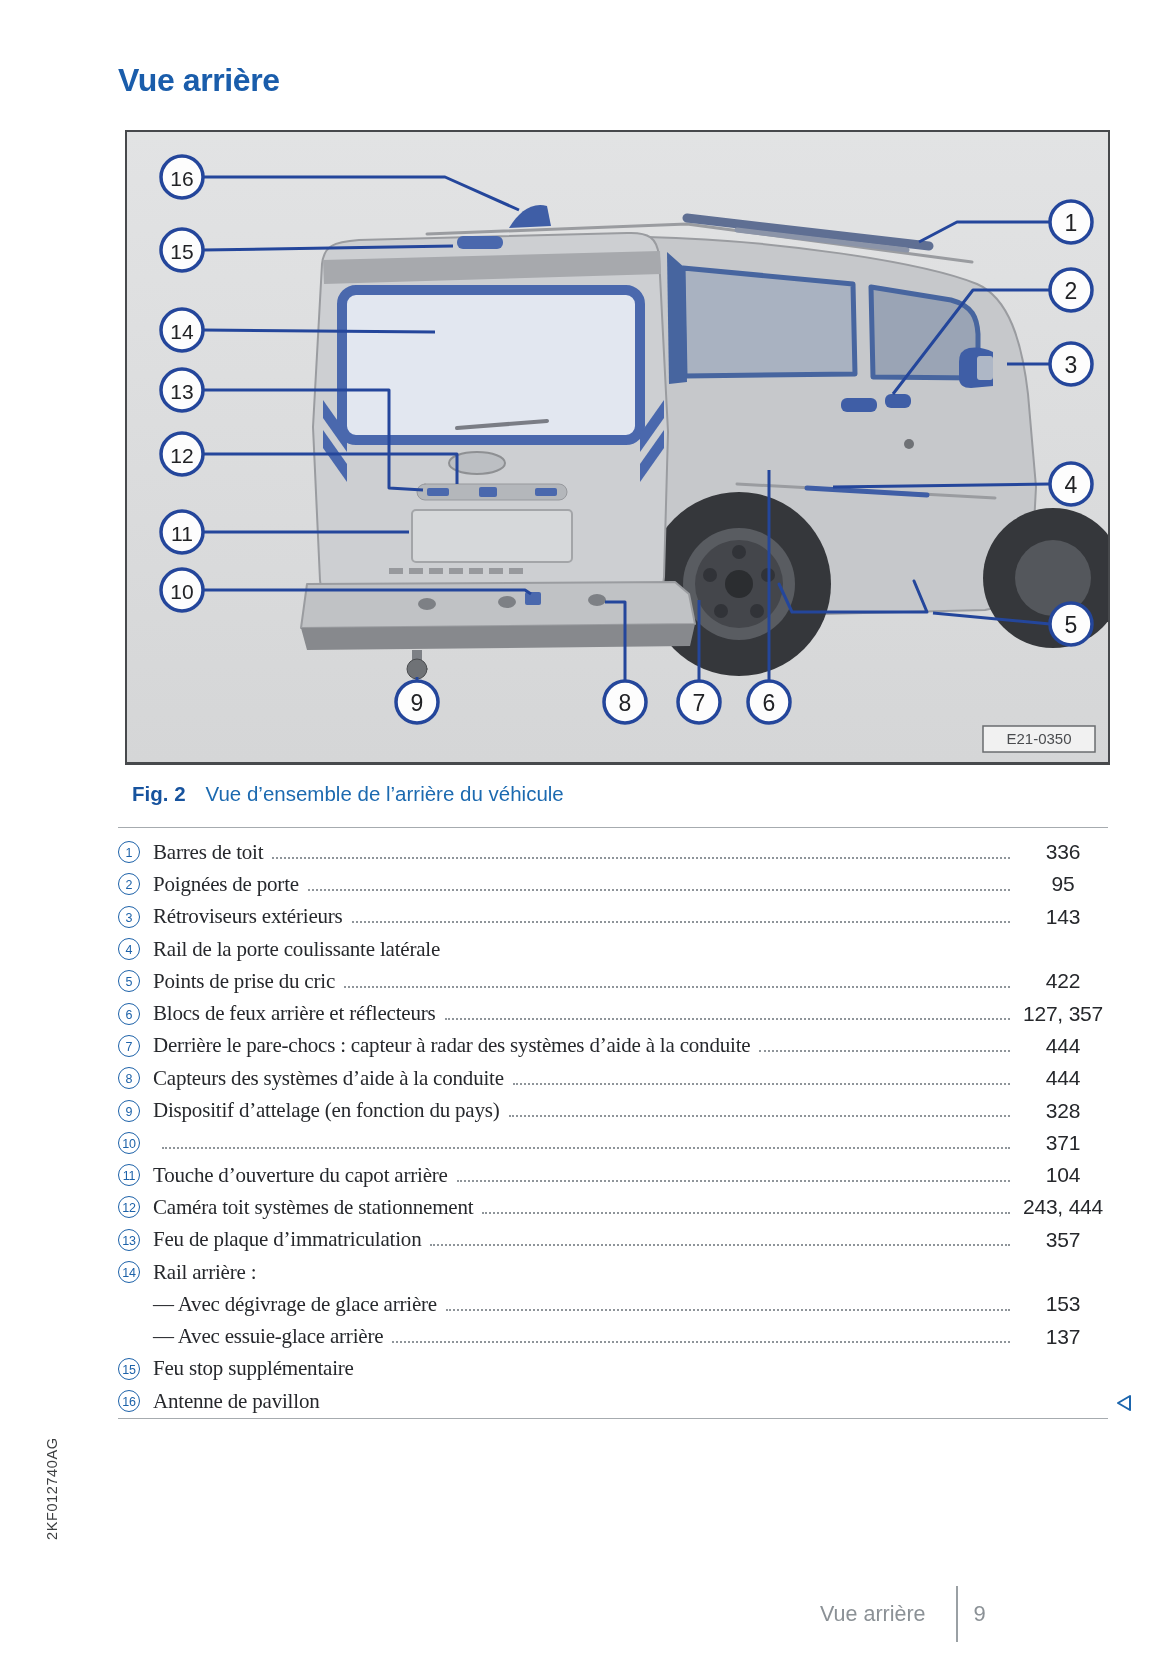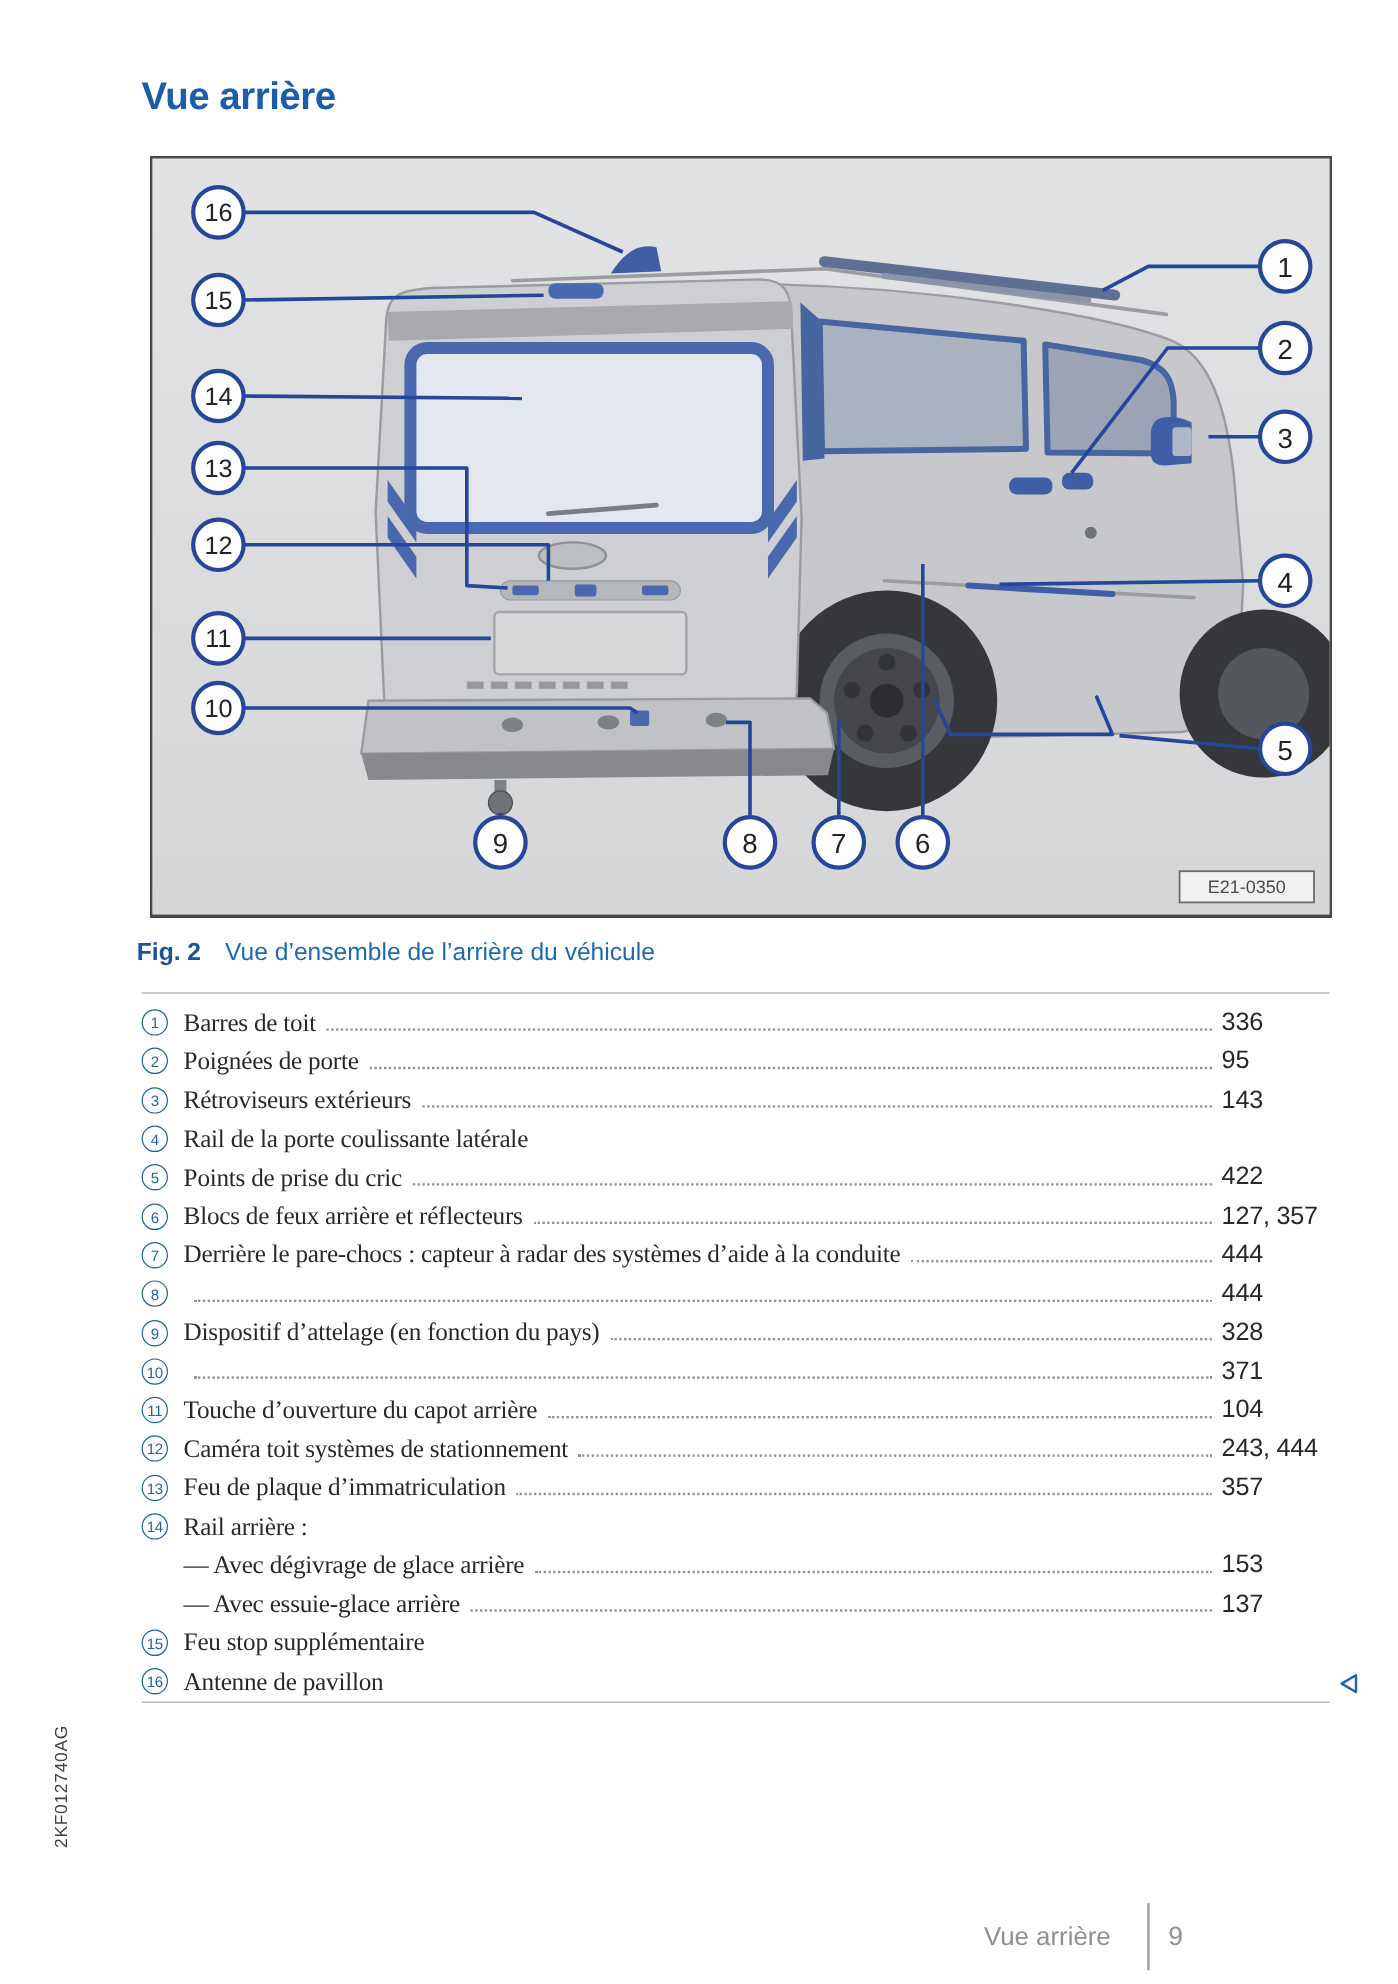--- a/index.html
+++ b/index.html
@@ -11,21 +11,21 @@
     position:absolute; left:118px; top:62px; margin:0;
     font-size:32px; font-weight:900; letter-spacing:-0.4px; color:#1a5dab;
   }
   .figure-frame {
     position:absolute; left:125px; top:130px; width:985px; height:635px;
     border:2px solid #47494c; border-bottom-width:3px; box-sizing:border-box;
     background:linear-gradient(#e2e3e4, #d5d6d7);
   }
   .figure-frame svg { display:block; width:100%; height:100%; }
   .figure-caption {
-    position:absolute; left:114px; top:782px; font-size:20.5px; color:#1c6ab0;
+    position:absolute; left:132px; top:782px; font-size:20.5px; color:#1c6ab0;
     white-space:nowrap;
   }
   .figure-caption .cap-label { font-weight:bold; color:#17539e; margin-right:20px; }
   .rule { position:absolute; left:118px; width:990px; height:1px; background:#a6abaf; }
   .rule-top { top:827px; }
   .rule-bottom { top:1418px; }
   .legend {
     position:absolute; left:118px; top:836px; width:990px;
     font-size:21px; color:#26282c; letter-spacing:-0.2px;
   }
@@ -33,21 +33,21 @@
   .num-badge {
     flex:none; width:22px; height:22px; margin-right:13px;
     border:1.6px solid #1d62a9; border-radius:50%;
     color:#1d62a9; font-size:12.5px; line-height:22px; text-align:center;
     box-sizing:border-box;
   }
   .num-spacer { flex:none; width:35px; }
   .legend-label { flex:none; white-space:nowrap;font-family:Liberation Serif, serif; }
   .dots { flex:1; border-bottom:2.2px dotted #8f959a; margin:11px 8px 0 9px; height:0; }
   .spacer { flex:1; }
-  .pages { flex:none; min-width:90px; text-align:left; white-space:nowrap; }
+  .pages { flex:none; min-width:90px; text-align:center; white-space:nowrap; }
   .nav-triangle { position:absolute; left:1114px; top:1393px; }
   .doc-code {
     position:absolute; left:44px; top:1540px; transform:rotate(-90deg);
     transform-origin:left top; font-size:14.5px; letter-spacing:0.6px; color:#3d3f41;
     white-space:nowrap;
   }
   .footer {
     position:absolute; left:820px; top:1585px; width:280px; height:58px;
     display:flex; align-items:center; color:#8b9196;
   }
@@ -288,20 +288,21 @@
         <span class="pages">127, 357</span>
       </div>
       <div class="legend-row">
         <span class="num-badge">7</span>
         <span class="legend-label">Derrière le pare-chocs : capteur à radar des systèmes d’aide à la conduite</span>
         <span class="dots"></span>
         <span class="pages">444</span>
       </div>
       <div class="legend-row">
         <span class="num-badge">8</span>
+        <span class="legend-label">Capteurs des systèmes d’aide à la conduite</span>
         <span class="dots"></span>
         <span class="pages">444</span>
       </div>
       <div class="legend-row">
         <span class="num-badge">9</span>
         <span class="legend-label">Dispositif d’attelage (en fonction du pays)</span>
         <span class="dots"></span>
         <span class="pages">328</span>
       </div>
       <div class="legend-row">

